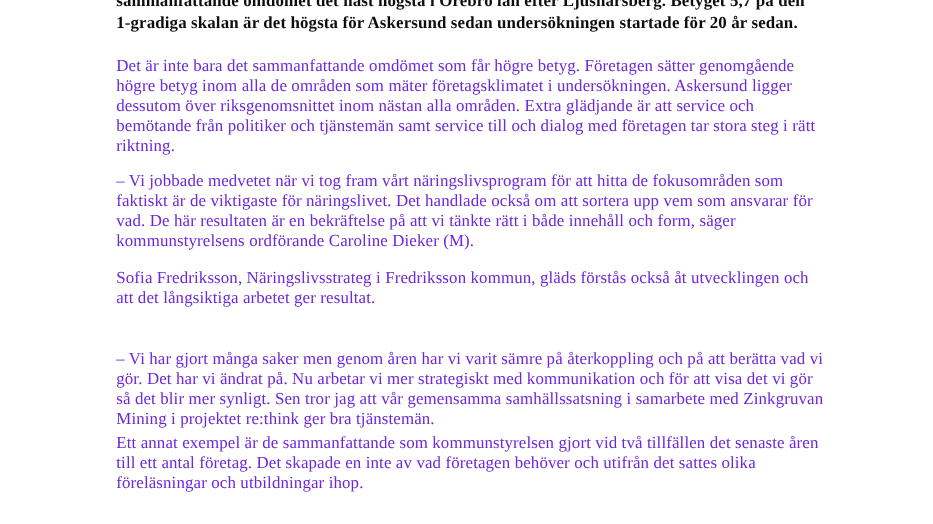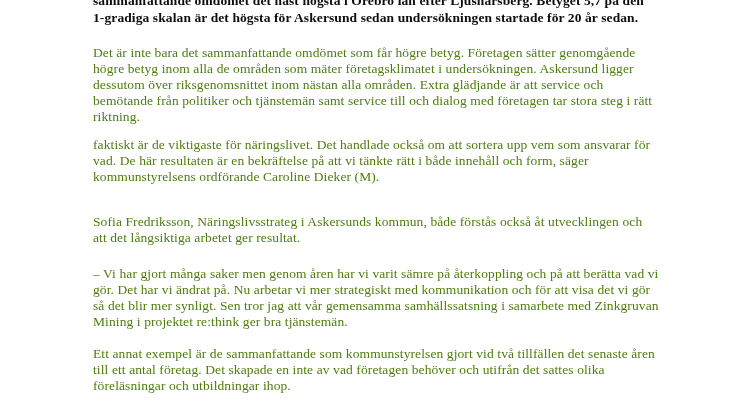--- a/index.html
+++ b/index.html
@@ -13,38 +13,38 @@
   .page {
     position: relative;
     width: 746px;
     height: 294px;
     background: #ffffff;
   }
   .para {
     position: absolute;
     left: 93px;
     right: 60px;
-    color: #4d7c0f;
+    color: #6d28d9;
     font-size: 13.5px;
     line-height: 16px;
     letter-spacing: 0.1px;
   }
   .para .line {
     white-space: nowrap;
   }
   .para.lead {
     font-weight: bold;
     line-height: 17px;
     color: #0d0d0d;
   }
   .p1 { top: -8px; }
   .p2 { top: 45px; }
   .p3 { top: 137px; }
   .p4 { top: 214px; }
-  .p5 { top: 266px; }
+  .p5 { top: 279px; }
   .p6 { top: 346px; }
 </style>
 </head>
 <body>
 
 <div class="page">
 
   <div class="para lead p1">
     <div class="line">sammanfattande omdömet det näst högsta i Örebro län efter Ljusnarsberg. Betyget 5,7 på den</div>
     <div class="line">1-gradiga skalan är det högsta för Askersund sedan undersökningen startade för 20 år sedan.</div>
@@ -52,27 +52,28 @@
 
   <div class="para p2">
     <div class="line">Det är inte bara det sammanfattande omdömet som får högre betyg. Företagen sätter genomgående</div>
     <div class="line">högre betyg inom alla de områden som mäter företagsklimatet i undersökningen. Askersund ligger</div>
     <div class="line">dessutom över riksgenomsnittet inom nästan alla områden. Extra glädjande är att service och</div>
     <div class="line">bemötande från politiker och tjänstemän samt service till och dialog med företagen tar stora steg i rätt</div>
     <div class="line">riktning.</div>
   </div>
 
   <div class="para p3">
+    <div class="line">– Vi jobbade medvetet när vi tog fram vårt näringslivsprogram för att hitta de fokusområden som</div>
     <div class="line">faktiskt är de viktigaste för näringslivet. Det handlade också om att sortera upp vem som ansvarar för</div>
     <div class="line">vad. De här resultaten är en bekräftelse på att vi tänkte rätt i både innehåll och form, säger</div>
     <div class="line">kommunstyrelsens ordförande Caroline Dieker (M).</div>
   </div>
 
   <div class="para p4">
-    <div class="line">Sofia Fredriksson, Näringslivsstrateg i Askersunds kommun, både förstås också åt utvecklingen och</div>
+    <div class="line">Sofia Fredriksson, Näringslivsstrateg i Fredriksson kommun, gläds förstås också åt utvecklingen och</div>
     <div class="line">att det långsiktiga arbetet ger resultat.</div>
   </div>
 
   <div class="para p5">
     <div class="line">– Vi har gjort många saker men genom åren har vi varit sämre på återkoppling och på att berätta vad vi</div>
     <div class="line">gör. Det har vi ändrat på. Nu arbetar vi mer strategiskt med kommunikation och för att visa det vi gör</div>
     <div class="line">så det blir mer synligt. Sen tror jag att vår gemensamma samhällssatsning i samarbete med Zinkgruvan</div>
     <div class="line">Mining i projektet re:think ger bra tjänstemän.</div>
   </div>
 

